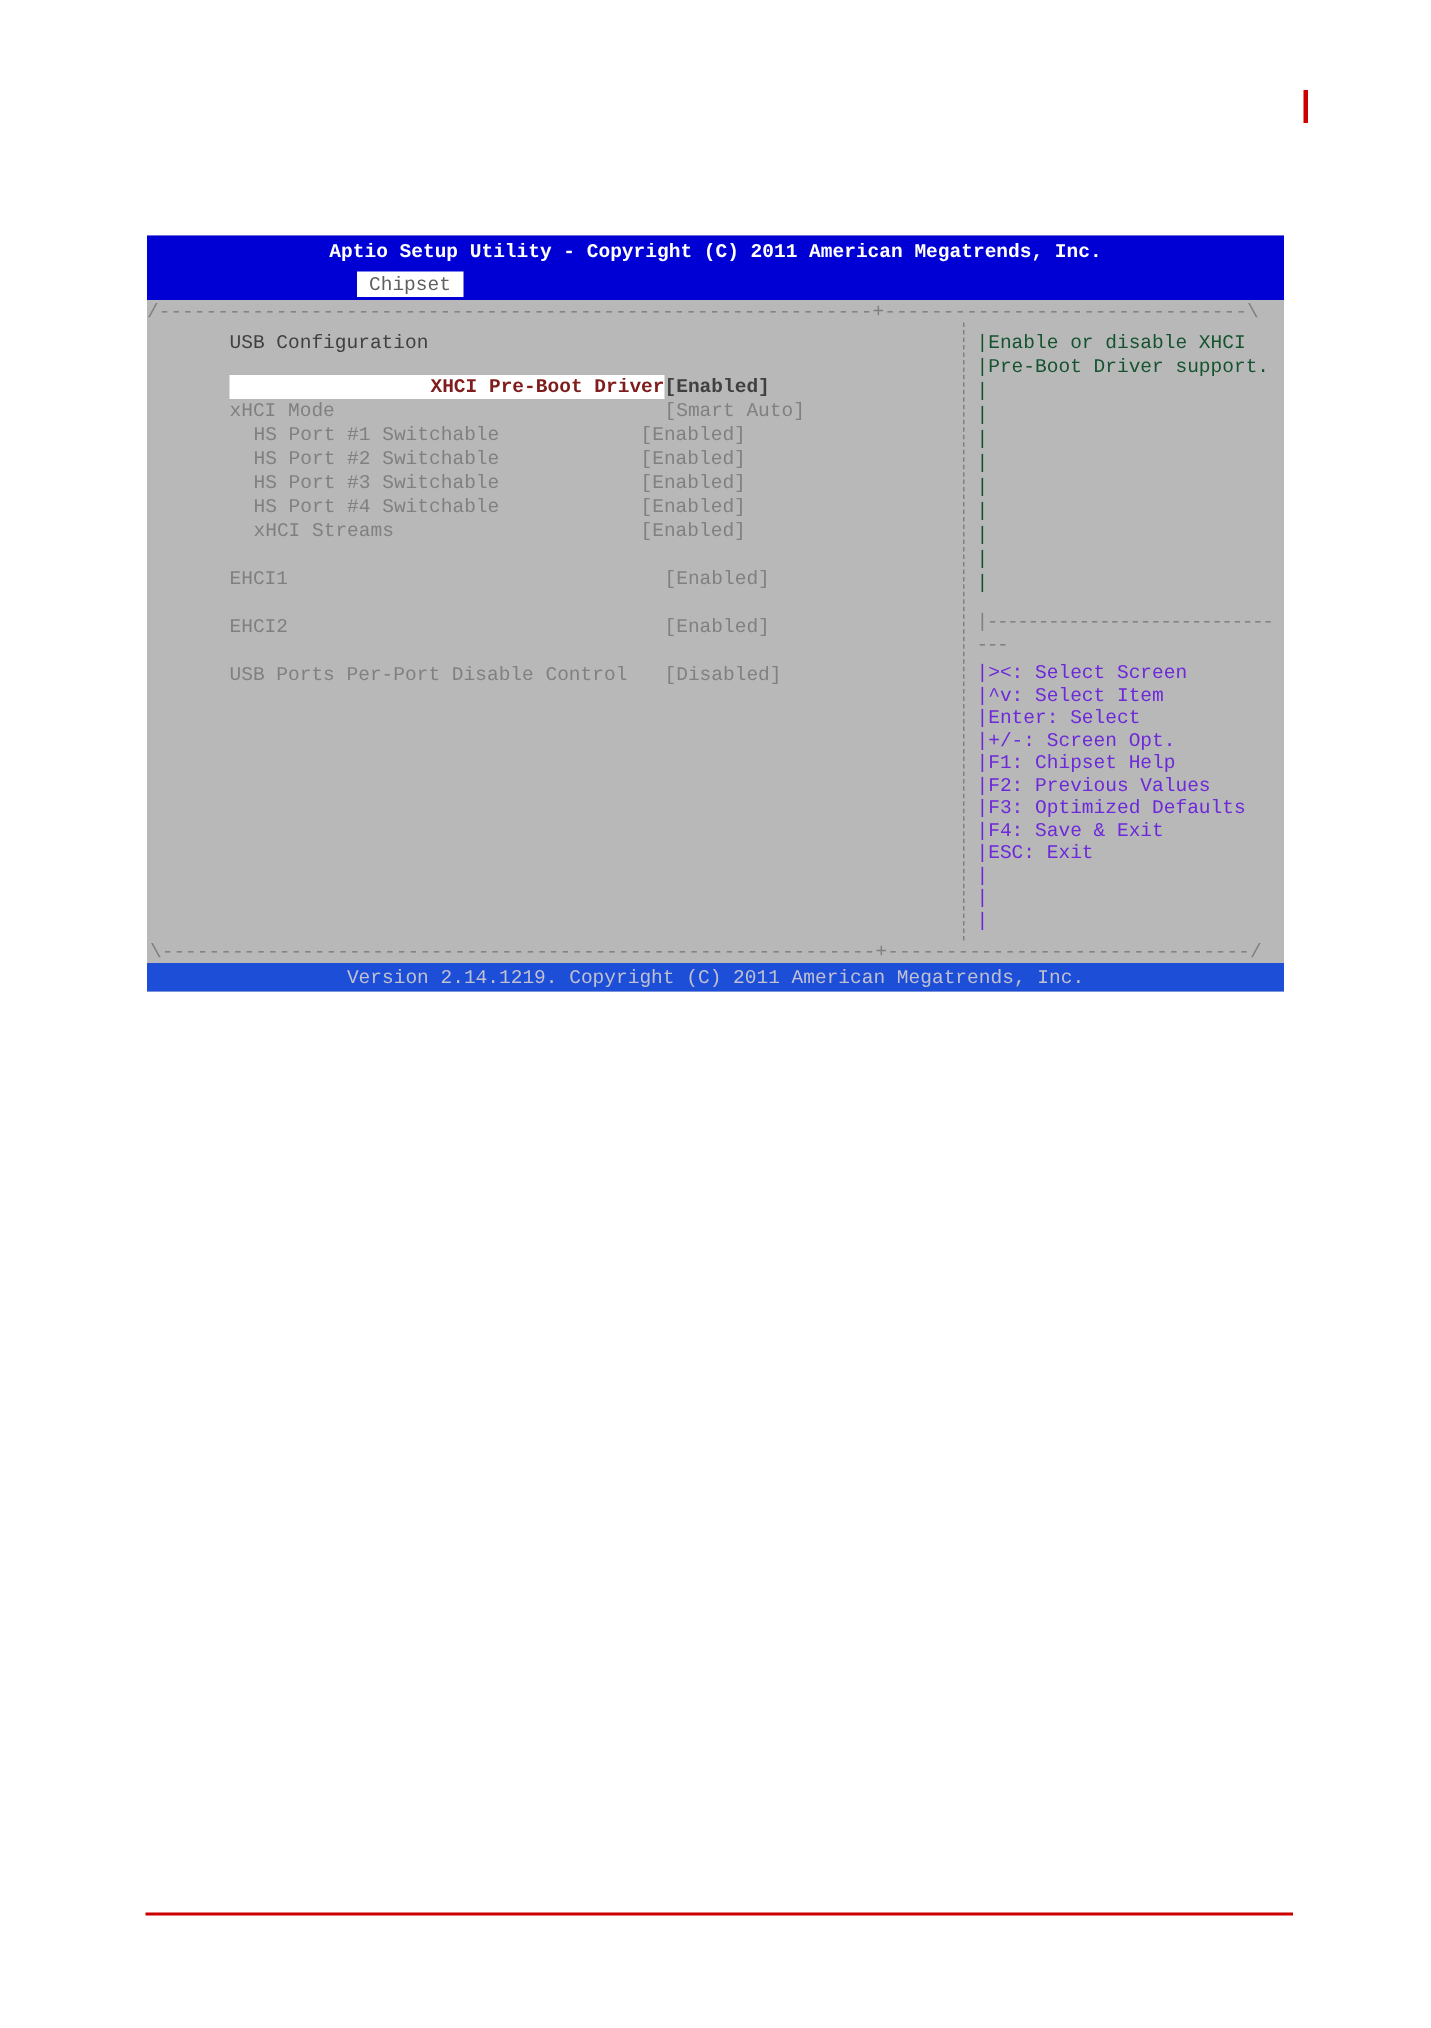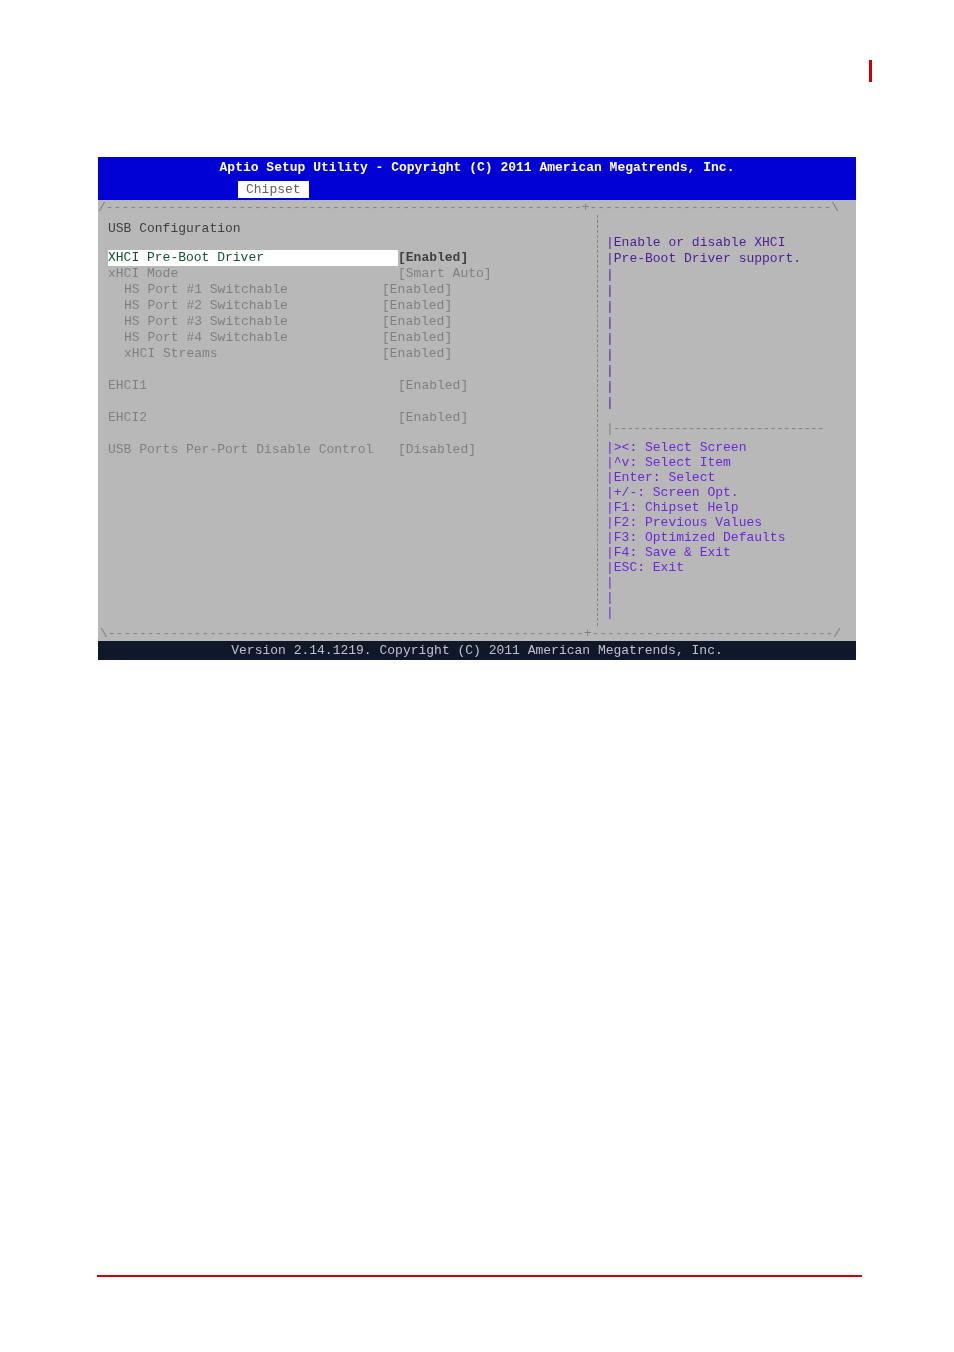--- a/index.html
+++ b/index.html
@@ -47,20 +47,21 @@
     .content-area {
       display: flex;
       color: #808080;
       font-size: 13px;
       position: relative;
     }
     .left-panel {
       flex: 0 0 500px;
       padding: 6px 4px 6px 10px;
       border-right: 1px dashed #808080;
+      margin-left: 45px;
     }
     .right-panel {
       flex: 1;
       padding: 6px 6px 6px 8px;
     }
     .section-title {
       color: #404040;
       font-size: 13px;
       margin-bottom: 14px;
     }
@@ -73,46 +74,46 @@
     }
     .row-value {
       flex: 1;
     }
     .selected {
       background: #ffffff;
       color: #404040;
       font-weight: bold;
     }
     .selected .row-label {
-      color: #14532d;
-      font-weight: normal;
+      color: #7f1d1d;
+      font-weight: bold;
+      text-align: right;
     }
     .selected .row-value {
       background: #b8b8b8;
       color: #404040;
       font-weight: bold;
     }
     .indent { padding-left: 16px; flex: 0 0 274px; }
     .help-text {
-      color: #4c1d95;
+      color: #14532d;
       line-height: 16px;
-      margin-top: 14px;
     }
     .nav-divider {
       margin: 10px 0 4px 0;
       color: #808080;
       letter-spacing: -1px;
       overflow: hidden;
     }
     .nav-help {
       color: #6d28d9;
       line-height: 15px;
     }
     .footer-bar {
-      background: #0f172a;
+      background: #1d4ed8;
       color: #c0c0d0;
       text-align: center;
       padding: 2px 0;
       font-size: 13px;
     }
     .top-border {
       color: #808080;
       font-size: 13px;
       padding: 0;
       white-space: nowrap;

